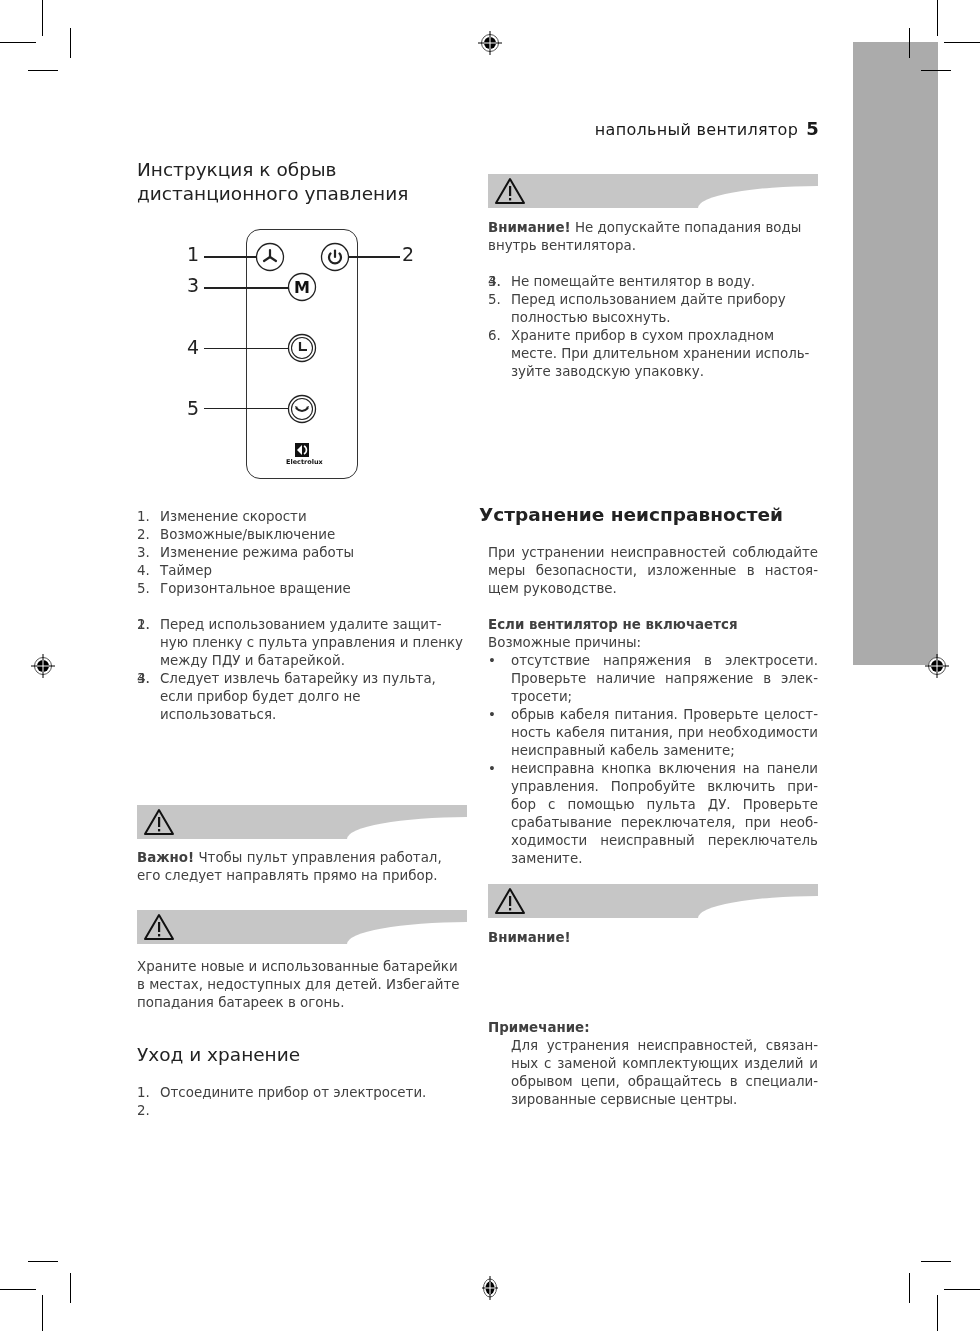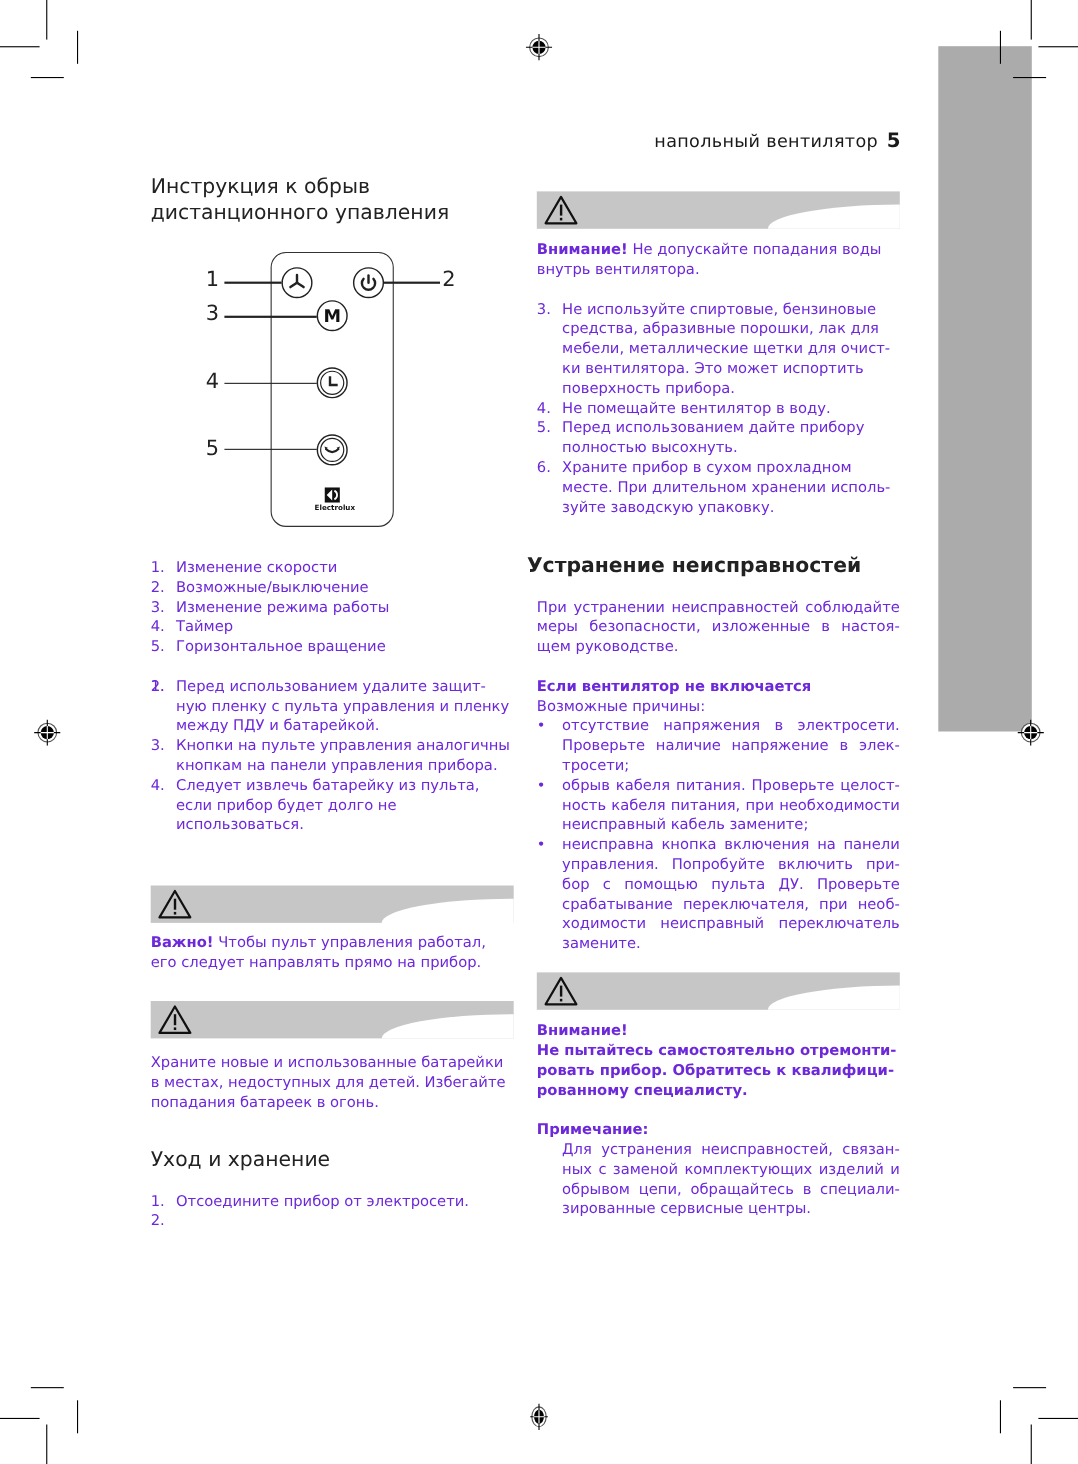--- a/index.html
+++ b/index.html
@@ -11,21 +11,21 @@
   .cm.h { height: 1px; width: 30px; }
   .cm.v { width: 1px; height: 30px; }
   
   .side-tab { position: absolute; left: 853px; top: 42px; width: 85px; height: 623px; background: #ababab; }
   
   .reg { position: absolute; width: 24px; height: 24px; }
   
   .running-head { position: absolute; top: 118px; right: 161px; font-size: 16px; letter-spacing: 0.3px; }
   .running-head .pnum { font-weight: bold; font-size: 18px; margin-left: 8px; }
   h2.sec { position: absolute; margin: 0; font-weight: normal; font-size: 18.5px; line-height: 24px; color: #222; }
-  .txt { position: absolute; font-size: 13.4px; line-height: 18px; color: #6d28d9; }
+  .txt { position: absolute; font-size: 13.4px; line-height: 18px; color: #404040; }
   .txt.just { text-align: justify; }
   ol.lst, ul.lst { margin: 0; padding: 0; list-style: none; }
   ol.lst li, ul.lst li { position: relative; padding-left: 23px; }
   ol.lst li .n, ul.lst li .n { position: absolute; left: 0; top: 0; }
   .warn-bar { position: absolute; height: 34px; background: #c6c6c6; border-top-right-radius: 0 0; }
   .warn-bar .curve { position: absolute; right: 0; bottom: 0; width: 120px; height: 22px;
                      background: #fff; border-top-left-radius: 100% 100%; }
   .warn-bar .tri { position: absolute; left: 6px; top: 3px; width: 32px; height: 28px; }
   .bold { font-weight: bold; }
   
@@ -159,21 +159,21 @@
     <li><span class="n">3.</span><span>Изменение режима работы</span></li>
     <li><span class="n">4.</span><span>Таймер</span></li>
     <li><span class="n">5.</span><span>Горизонтальное вращение</span></li>
   </ol>
 </div>
 
 <div class="txt" style="left:137px;top:616px;width:332px;">
   <ol class="lst">
     <li><span class="n">1.</span></li>
     <li><span class="n">2.</span><span>Перед использованием удалите защит-ную пленку с пульта управления и пленку между ПДУ и батарейкой.</span></li>
-    <li><span class="n">3.</span><span>Кнопки на пульте управления аналогичны кнопкам на панели управления прибора.</span></li>
+    <li><span class="n">3.</span></li>
     <li><span class="n">4.</span><span>Следует извлечь батарейку из пульта, если прибор будет долго не использоваться.</span></li>
   </ol>
 </div>
 
 <div class="warn-bar" style="left:137px;top:805px;width:330px;">
   <div class="curve"></div>
   <svg class="tri" viewBox="0 0 32 28">
     <path d="M16 2 L30 26 L2 26 Z" fill="none" stroke="#111" stroke-width="2" stroke-linejoin="round"></path>
     <rect x="15" y="9" width="2.2" height="10" fill="#111"></rect>
     <rect x="15" y="21" width="2.2" height="2.4" fill="#111"></rect>
@@ -208,21 +208,21 @@
     <rect x="15" y="9" width="2.2" height="10" fill="#111"></rect>
     <rect x="15" y="21" width="2.2" height="2.4" fill="#111"></rect>
   </svg>
 </div>
 <div class="txt" style="left:488px;top:219px;width:330px;">
   <span class="bold">Внимание!</span><span> Не допускайте попадания воды внутрь вентилятора.</span>
 </div>
 
 <div class="txt" style="left:488px;top:273px;width:330px;">
   <ol class="lst">
-    <li><span class="n">3.</span><span>Не используйте спиртовые, бензиновые средства, абразивные порошки, лак для мебели, металлические щетки для очист-ки вентилятора. Это может испортить поверхность прибора.</span></li>
+    <li><span class="n">3.</span></li>
     <li><span class="n">4.</span><span>Не помещайте вентилятор в воду.</span></li>
     <li><span class="n">5.</span><span>Перед использованием дайте прибору полностью высохнуть.</span></li>
     <li><span class="n">6.</span><span>Храните прибор в сухом прохладном месте. При длительном хранении исполь-зуйте заводскую упаковку.</span></li>
   </ol>
 </div>
 
 <h2 class="sec" style="left:479px;top:503px;font-weight:bold;">Устранение неисправностей</h2>
 <div class="txt just" style="left:488px;top:544px;width:330px;">При устранении неисправностей соблюдайте меры безопасности, изложенные в настоя-щем руководстве.</div>
 
 <div class="txt bold" style="left:488px;top:616px;width:330px;">Если вентилятор не включается</div>
@@ -238,17 +238,16 @@
 <div class="warn-bar" style="left:488px;top:884px;width:330px;">
   <div class="curve"></div>
   <svg class="tri" viewBox="0 0 32 28">
     <path d="M16 2 L30 26 L2 26 Z" fill="none" stroke="#111" stroke-width="2" stroke-linejoin="round"></path>
     <rect x="15" y="9" width="2.2" height="10" fill="#111"></rect>
     <rect x="15" y="21" width="2.2" height="2.4" fill="#111"></rect>
   </svg>
 </div>
 <div class="txt bold" style="left:488px;top:929px;width:332px;">
   <div>Внимание!</div>
-  <div>Не пытайтесь самостоятельно отремонти-ровать прибор. Обратитесь к квалифици-рованному специалисту.</div>
 </div>
 
 <div class="txt bold" style="left:488px;top:1019px;width:330px;">Примечание:</div>
 <div class="txt just" style="left:511px;top:1037px;width:307px;">Для устранения неисправностей, связан-ных с заменой комплектующих изделий и обрывом цепи, обращайтесь в специали-зированные сервисные центры.</div>
 
 </body></html>

